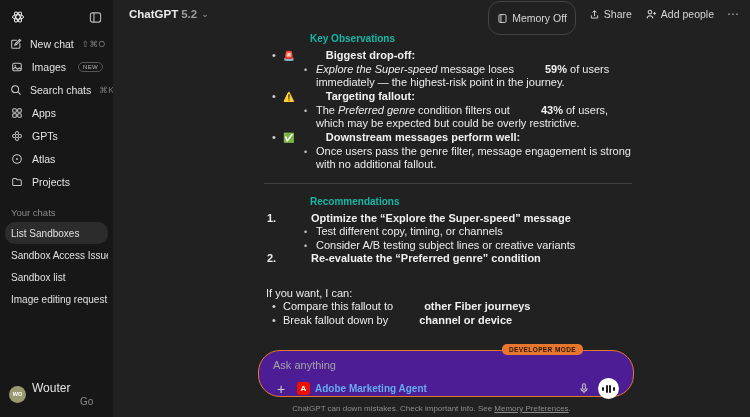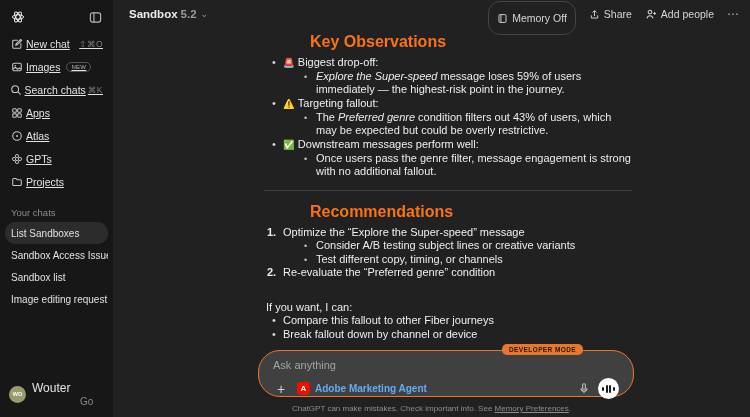--- a/index.html
+++ b/index.html
@@ -12,22 +12,22 @@
   .app { display:flex; width:750px; height:417px; }
 
   
   .sidebar {
     width:113px; min-width:113px; background:#171717;
     display:flex; flex-direction:column; padding:6px 5px 6px 5px;
   }
   .sb-top { display:flex; justify-content:space-between; align-items:center; padding:2px 4px 6px 4px; }
   .sb-icon-btn { display:flex; align-items:center; justify-content:center; width:18px; height:18px; border-radius:5px; cursor:pointer; }
   .nav-item {
-    display:flex; align-items:center; gap:2px; height:23px;
-    padding:0 5px; border-radius:7px; cursor:pointer; color:#e3e3e3;text-decoration:underline;
+    display:flex; align-items:center; gap:8px; height:23px;
+    padding:0 5px; border-radius:7px; cursor:pointer; color:#e3e3e3;
   }
   .nicon { width:14px; display:flex; align-items:center; justify-content:center; }
   .nlabel { font-size:10.5px; white-space:nowrap; }
   .nshort { margin-left:auto; font-size:8.5px; color:#7d7d7d; letter-spacing:0.5px; }
   .new-badge {
     margin-left:4px; font-size:6px; color:#b4b4b4; border:1px solid #555;
     border-radius:7px; padding:1px 4px; line-height:1; letter-spacing:0.3px;
   }
   .sb-section { font-size:9.5px; color:#8b8b8b; margin:14px 0 4px 0; padding-left:6px; }
   .chat-item {
@@ -51,40 +51,40 @@
   .model-name { font-size:11.5px; font-weight:700; color:#ececec; }
   .model-ver { font-size:11.5px; color:#9b9b9b;font-weight:bold; }
   .chev { color:#9b9b9b; font-size:9px; margin-left:1px; }
   .topbar-right { display:flex; align-items:center; gap:13px; }
   .tb-btn { display:flex; align-items:center; gap:4px; font-size:10.5px; color:#d6d6d6; cursor:pointer; }
   .memory-pill { border:1px solid #454545; border-radius:12px; padding:10px 8px;margin-top:8px; }
 
   
   .chat-scroll { flex:1; overflow:hidden; padding-top:9px; }
   .msg-col { width:376px; margin-left:145px; padding-left:8px; }
-  .msg-col h3 { font-size:16px; font-weight:700; color:#f97316; margin-bottom:5px;padding-left:44px; }
+  .msg-col h3 { font-size:10px; font-weight:700; color:#14b8a6; margin-bottom:5px;padding-left:44px; }
   .msg-col ul, .msg-col ol { list-style:none; }
   li.b1 { position:relative; padding-left:17px; line-height:13.5px; margin-bottom:0.5px; }
   li.b1::before { content:"•"; position:absolute; left:6px; color:#d6d6d6; }
   li.b2 { position:relative; padding-left:17px; margin-left:16px; line-height:13.5px; }
   li.b2::before { content:"•"; position:absolute; left:5px; color:#c2c2c2; font-size:9px; top:1px; }
   li.n1 { position:relative; padding-left:17px; line-height:13.5px; }
   .num { position:absolute; left:1px; font-weight:700; }
   .obs-emoji { font-size:9.5px; margin-right:3px; }
-  .msg-col strong { font-weight:400; color:#f0f0f0; }
+  .msg-col strong { font-weight:700; color:#f0f0f0;margin-left:28px; }
   .msg-col em { font-style:italic; }
   .msg-divider { border:none; border-top:1px solid rgba(255,255,255,0.14); margin:11px 0 12px 0; width:368px; margin-left:-2px; }
   .outro-intro { margin-top:21px; line-height:13.5px; }
   .more-dots { font-size:12px; color:#b3b3b3; letter-spacing:1px; }
 
   
   .composer-wrap { padding-bottom:4px; }
   .composer {
     position:relative; width:376px; margin-left:145px; height:47px;
-    background:#404040; border:1.5px solid #e8772e; border-radius:22px;
+    background:#4c1d95; border:1.5px solid #e8772e; border-radius:22px;
     padding:8px 14px 7px 14px;
   }
   .dev-badge {
     position:absolute; top:-7px; right:50px; background:#e8772e; color:#2b1708;
     font-size:6.5px; font-weight:700; letter-spacing:0.4px; padding:2px 7px 2px 7px;
     border-radius:5px; line-height:1.1;
   }
   .ask-placeholder { font-size:11px; color:#a3a3a3; }
   .composer-row { display:flex; align-items:center; margin-top:7px; gap:8px; }
   .plus-btn { font-size:14px; color:#cfcfcf; width:16px; height:16px; display:flex; align-items:center; justify-content:center; cursor:pointer; font-weight:400; }
@@ -168,37 +168,37 @@
             <rect x="2" y="2" width="4.2" height="4.2" rx="1.2"></rect>
               <rect x="7.8" y="2" width="4.2" height="4.2" rx="1.2"></rect>
             <rect x="2" y="7.8" width="4.2" height="4.2" rx="1.2"></rect>
               <rect x="7.8" y="7.8" width="4.2" height="4.2" rx="1.2"></rect>
           </svg>
         </span>
         <span class="nlabel">Apps</span>
       </div>
       <div class="nav-item">
         <span class="nicon">
-          <svg width="12" height="12" viewBox="0 0 14 14" fill="none" stroke="#c8c8c8" stroke-width="1.2">
-            <circle cx="7" cy="7" r="5"></circle>
-              <circle cx="7" cy="7" r="1.1" fill="#c8c8c8" stroke="none"></circle>
-          </svg>
-        </span>
-        <span class="nlabel">Atlas</span>
-      </div>
-      <div class="nav-item">
-        <span class="nicon">
           <svg width="12" height="12" viewBox="0 0 14 14" fill="none" stroke="#c8c8c8" stroke-width="1.1">
             <circle cx="7" cy="3.6" r="1.9"></circle>
               <circle cx="7" cy="10.4" r="1.9"></circle>
             <circle cx="3.6" cy="7" r="1.9"></circle>
               <circle cx="10.4" cy="7" r="1.9"></circle>
           </svg>
         </span>
         <span class="nlabel">GPTs</span>
+      </div>
+      <div class="nav-item">
+        <span class="nicon">
+          <svg width="12" height="12" viewBox="0 0 14 14" fill="none" stroke="#c8c8c8" stroke-width="1.2">
+            <circle cx="7" cy="7" r="5"></circle>
+              <circle cx="7" cy="7" r="1.1" fill="#c8c8c8" stroke="none"></circle>
+          </svg>
+        </span>
+        <span class="nlabel">Atlas</span>
       </div>
       <div class="nav-item">
         <span class="nicon">
           <svg width="12" height="12" viewBox="0 0 14 14" fill="none" stroke="#c8c8c8" stroke-width="1.2">
             <path d="M2 4.2a1.2 1.2 0 0 1 1.2-1.2h2.6L7.3 4.5h3.5A1.2 1.2 0 0 1 12 5.7v4.1A1.2 1.2 0 0 1 10.8 11H3.2A1.2 1.2 0 0 1 2 9.8z"></path>
           </svg>
         </span>
         <span class="nlabel">Projects</span>
       </div>
     </nav>
@@ -219,21 +219,21 @@
       <span>
         <div class="user-name">Wouter</div>
         <div class="user-plan">Go</div>
       </span>
     </div>
   </aside>
 
   <main>
     <header class="topbar">
       <div class="model-switcher">
-        <span class="model-name">Sandbox</span>
+        <span class="model-name">ChatGPT</span>
         <span class="model-ver">5.2</span>
         <span class="chev">⌄</span>
       </div>
       <div class="topbar-right">
         <span class="tb-btn memory-pill">
           <svg width="11" height="11" viewBox="0 0 14 14" fill="none" stroke="#d6d6d6" stroke-width="1.2">
             <rect x="2.5" y="2" width="9" height="10" rx="1.5"></rect>
               <path d="M5 2v10"></path>
           </svg>
           <span>Memory Off</span>
@@ -285,22 +285,22 @@
           </li>
         </ul>
 
         <hr class="msg-divider">
 
         <h3>Recommendations</h3>
         <ol>
           <li class="n1">
             <span class="num">1.</span><strong>Optimize the “Explore the Super-speed” message</strong>
             <ul>
+              <li class="b2">Test different copy, timing, or channels</li>
               <li class="b2">Consider A/B testing subject lines or creative variants</li>
-              <li class="b2">Test different copy, timing, or channels</li>
             </ul>
           </li>
           <li class="n1">
             <span class="num">2.</span><strong>Re-evaluate the “Preferred genre” condition</strong>
           </li>
         </ol>
 
         <p class="outro-intro">If you want, I can:</p>
         <ul>
           <li class="b1"><span>Compare this fallout to </span><strong>other Fiber journeys</strong></li>
@@ -333,16 +333,16 @@
             <span class="vbar s"></span>
             <span class="vbar t"></span>
             <span class="vbar t"></span>
             <span class="vbar s"></span>
           </span>
         </div>
       </div>
     </div>
 
     <footer>
-      <span>ChatGPT can make mistakes. Check important info. See </span><a>Memory Preferences</a><span>.</span>
+      <span>ChatGPT can down mistakes. Check important info. See </span><a>Memory Preferences</a><span>.</span>
     </footer>
   </main>
 </div>
 
 </body></html>

